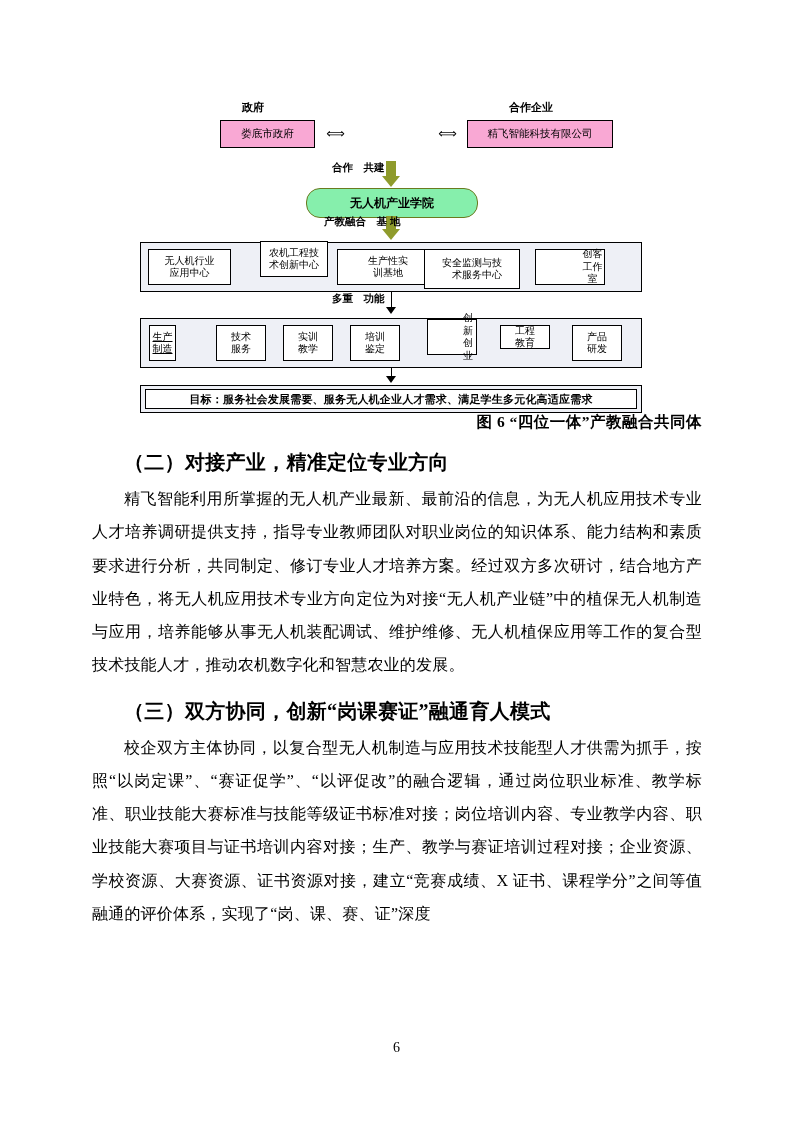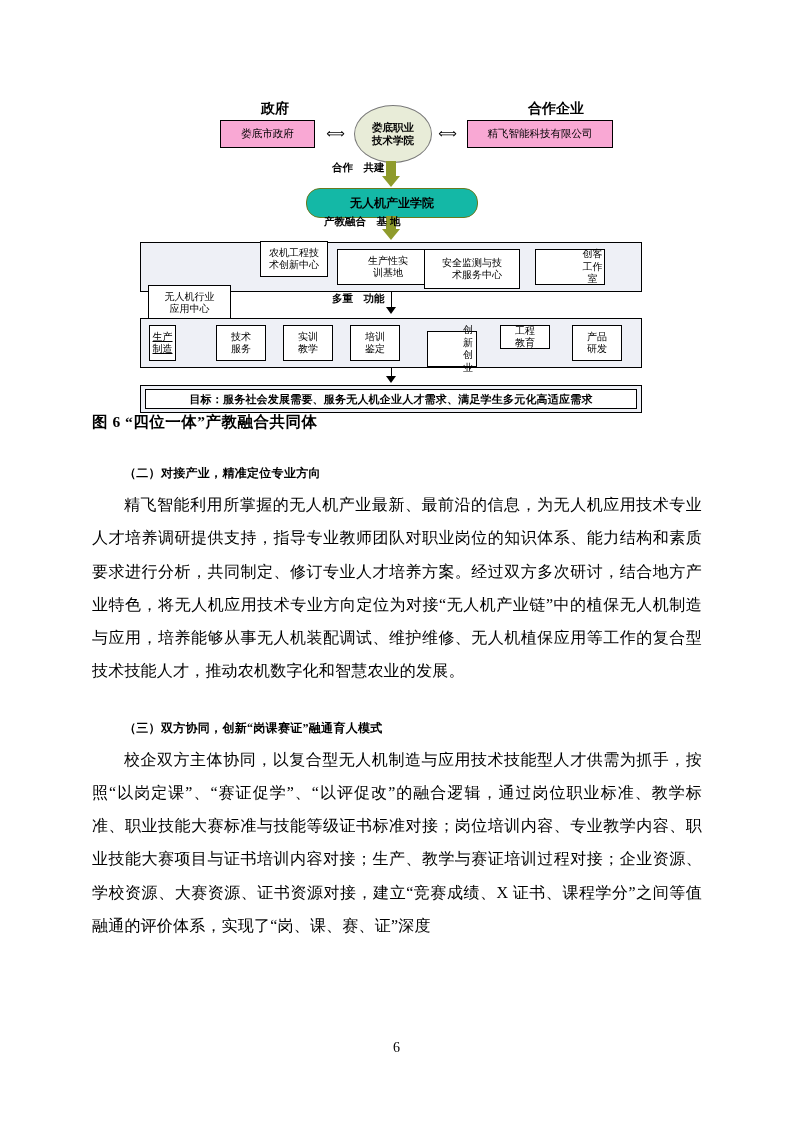--- a/index.html
+++ b/index.html
@@ -41,25 +41,24 @@
     display: flex;
     align-items: center;
     justify-content: center;
     text-align: center;
     font-size: 10.5px;
     line-height: 1.25;
     color: #000;
   }
   .fig-label {
     position: absolute;
-    font-size: 14px;
+    font-size: 11px;
     font-weight: bold;
     color: #000;
     font-family: "Liberation Sans", "DejaVu Sans", sans-serif;
-    margin-left: 19px;
   }
   .fig-mini-label {
     position: absolute;
     font-size: 10.5px;
     font-weight: bold;
     color: #000;
     white-space: nowrap;
   }
   .ellipse {
     position: absolute;
@@ -70,21 +69,21 @@
     align-items: center;
     justify-content: center;
     text-align: center;
     font-size: 10.5px;
     line-height: 1.25;
     font-weight: bold;
   }
   .pill {
     position: absolute;
     border: 1px solid #6b7a1f;
-    background: #14b8a6;
+    background: #86efac;
     border-radius: 14px;
     display: flex;
     align-items: center;
     justify-content: center;
     text-align: center;
     font-size: 12px;
     font-weight: bold;
     color: #000;
   }
   .group-box {
@@ -159,31 +158,31 @@
     border-right: 9px solid transparent;
     border-top: 11px solid #8f9b2c;
   }
   .fat-stem {
     position: absolute;
     background: #8f9b2c;
   }
 
   
   .caption {
-    text-align: left;
+    text-align: right;
     font-size: 15.5px;
     font-weight: bold;
     margin-top: 14px;
     letter-spacing: 0.5px;
     font-family: "Liberation Serif", "DejaVu Serif", serif;
   }
   .heading {
-    font-size: 12px;
-    font-weight: bold;
-    margin-top: 32px;
+    font-size: 20px;
+    font-weight: bold;
+    margin-top: 16px;
     text-indent: 32px;
     letter-spacing: 0.3px;
   }
   p.body {
     font-size: 16px;
     line-height: 2.08;
     margin: 6px 0 0 0;
     text-indent: 32px;
     text-align: justify;
     letter-spacing: 0.2px;
@@ -207,37 +206,35 @@
     <div class="figure">
 
       <div class="fig-label" style="left:150px; top:22px;">政府</div>
       <div class="fig-label" style="left:417px; top:22px;">合作企业</div>
 
       <div class="fig-box" style="left:128px; top:42px; width:95px; height:28px;">娄底市政府</div>
 
       <div class="dbl-arrow" style="left:224px; top:48px; width:38px;">⟺</div>
       <div class="dbl-arrow" style="left:336px; top:48px; width:38px;">⟺</div>
 
-      <div class="ellipse" style="left:262px; top:27px; width:76px; height:56px; white-space:pre-line;">娄底职业
-技术学院</div>
 
       <div class="fig-box" style="left:375px; top:42px; width:146px; height:28px;">精飞智能科技有限公司</div>
 
       <div class="fat-stem" style="left:294px; top:83px; width:10px; height:16px;"></div>
       <div class="fig-mini-label" style="left:240px; top:83px;">合作　共建</div>
       <div class="fat-arrow" style="left:290px; top:98px;"></div>
 
       <div class="pill" style="left:214px; top:110px; width:170px; height:28px;">无人机产业学院</div>
 
       <div class="fat-stem" style="left:294px; top:138px; width:10px; height:14px;"></div>
       <div class="fig-mini-label" style="left:232px; top:137px;">产教融合　基 地</div>
       <div class="fat-arrow" style="left:290px; top:151px;"></div>
 
       <div class="group-box" style="left:48px; top:164px; width:502px; height:50px;"></div>
-      <div class="inner-box" style="left:56px; top:171px; width:83px; height:36px; white-space:pre-line;margin-top:36px;">无人机行业
+      <div class="inner-box" style="left:56px; top:171px; width:83px; height:36px; white-space:pre-line;">无人机行业
 应用中心</div>
       <div class="inner-box" style="left:148px; top:163px; width:68px; height:36px; white-space:pre-line;margin-left:20px;">农机工程技
 术创新中心</div>
       <div class="inner-box" style="left:245px; top:171px; width:102px; height:36px; white-space:pre-line;">生产性实
 训基地</div>
       <div class="inner-box" style="left:332px; top:171px; width:96px; height:40px; white-space:pre-line;text-align:right;">安全监测与技
 术服务中心</div>
       <div class="inner-box" style="left:443px; top:171px; width:70px; height:36px; white-space:pre-line;padding-left:45px;">创客
 工作室</div>
 
@@ -247,21 +244,21 @@
 
       <div class="group-box" style="left:48px; top:240px; width:502px; height:50px;"></div>
       <div class="inner-box" style="left:57px; top:247px; width:27px; height:36px; white-space:pre-line;text-decoration:underline;">生产
 制造</div>
       <div class="inner-box" style="left:124px; top:247px; width:50px; height:36px; white-space:pre-line;">技术
 服务</div>
       <div class="inner-box" style="left:191px; top:247px; width:50px; height:36px; white-space:pre-line;">实训
 教学</div>
       <div class="inner-box" style="left:258px; top:247px; width:50px; height:36px; white-space:pre-line;">培训
 鉴定</div>
-      <div class="inner-box" style="left:335px; top:253px; width:50px; height:36px; white-space:pre-line;padding-left:32px;">创新
+      <div class="inner-box" style="left:335px; top:241px; width:50px; height:36px; white-space:pre-line;padding-left:32px;">创新
 创业</div>
       <div class="inner-box" style="left:408px; top:247px; width:50px; height:24px; white-space:pre-line;">工程
 教育</div>
       <div class="inner-box" style="left:480px; top:247px; width:50px; height:36px; white-space:pre-line;">产品
 研发</div>
 
       <div class="vline" style="left:299px; top:290px; height:9px;"></div>
       <div class="down-arrow" style="left:294px; top:298px;"></div>
 
       <div class="goal-box" style="left:48px; top:307px; width:502px; height:28px;"></div>

